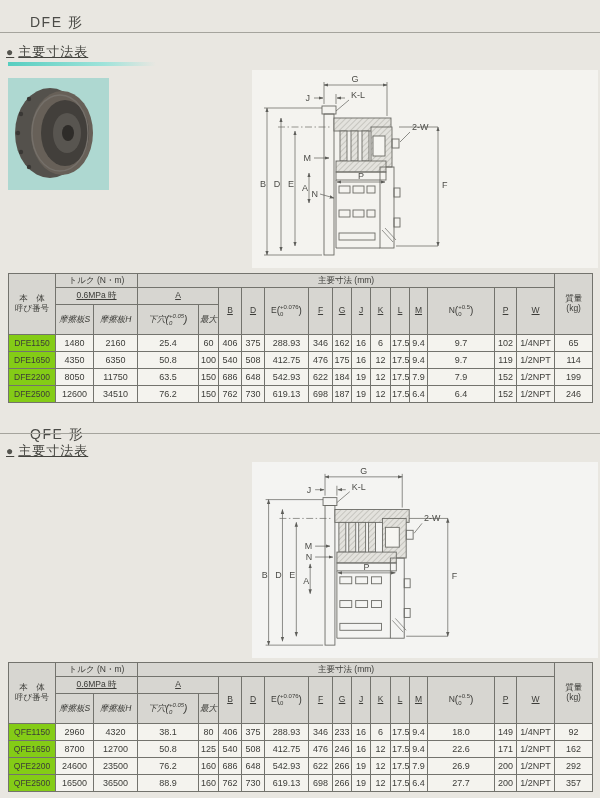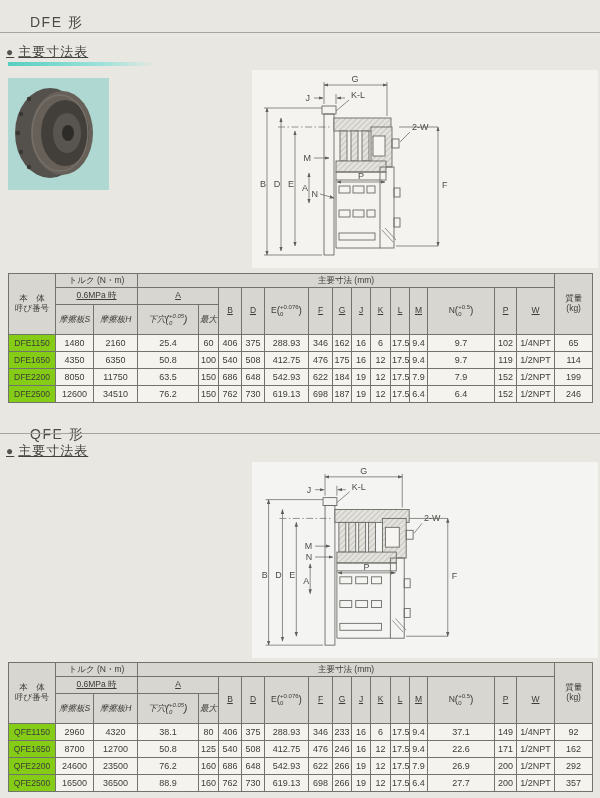--- a/index.html
+++ b/index.html
@@ -468,21 +468,21 @@
           <td>80</td>
           <td>406</td>
           <td>375</td>
           <td>288.93</td>
           <td>346</td>
           <td>233</td>
           <td>16</td>
           <td>6</td>
           <td>17.5</td>
           <td>9.4</td>
-          <td>37.1</td>
+          <td>18.0</td>
           <td>149</td>
           <td>1/4NPT</td>
           <td>92</td>
         </tr>
         <tr>
           <td class="model">QFE1650</td>
           <td>8700</td>
           <td>12700</td>
           <td>50.8</td>
           <td>125</td>

